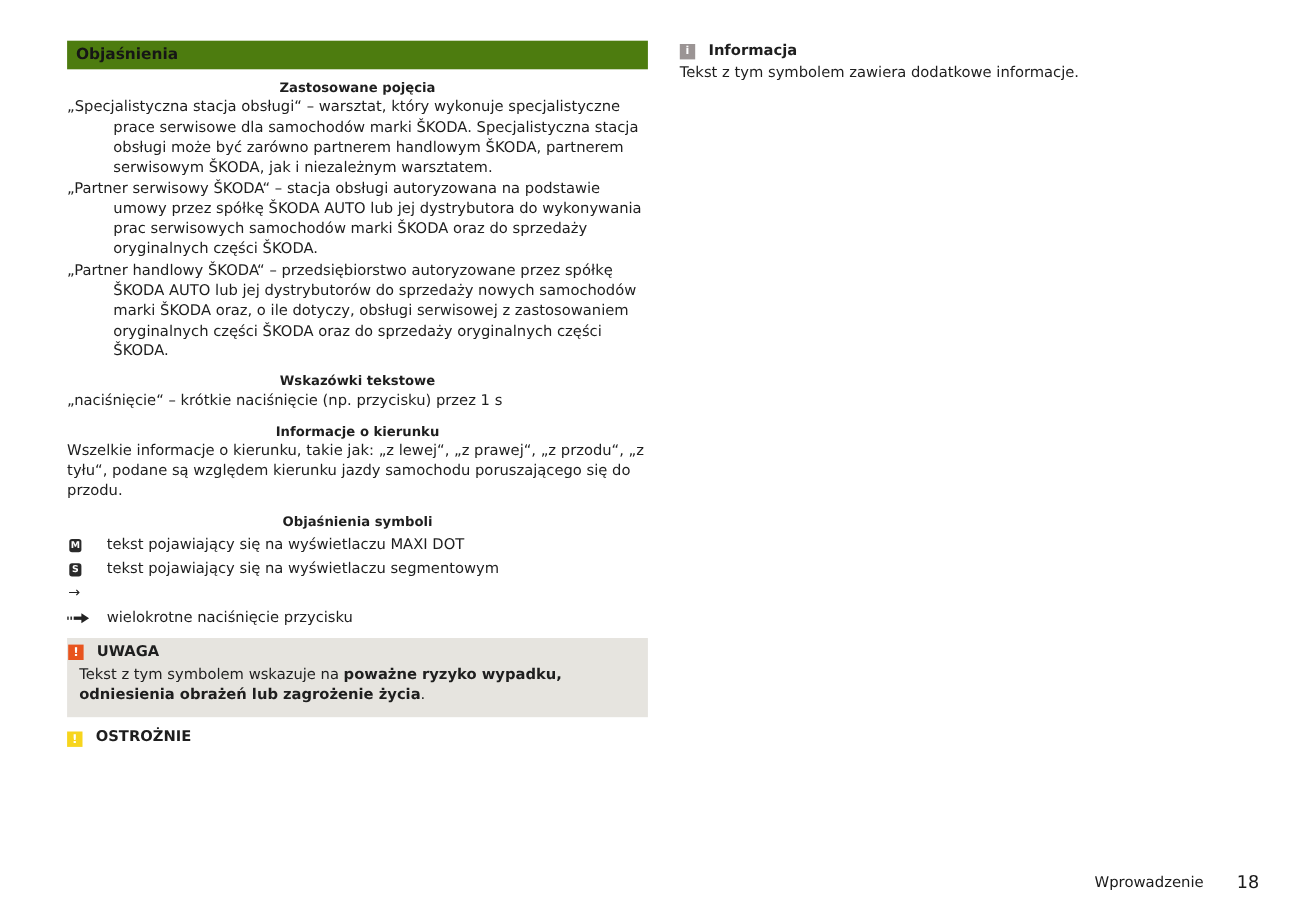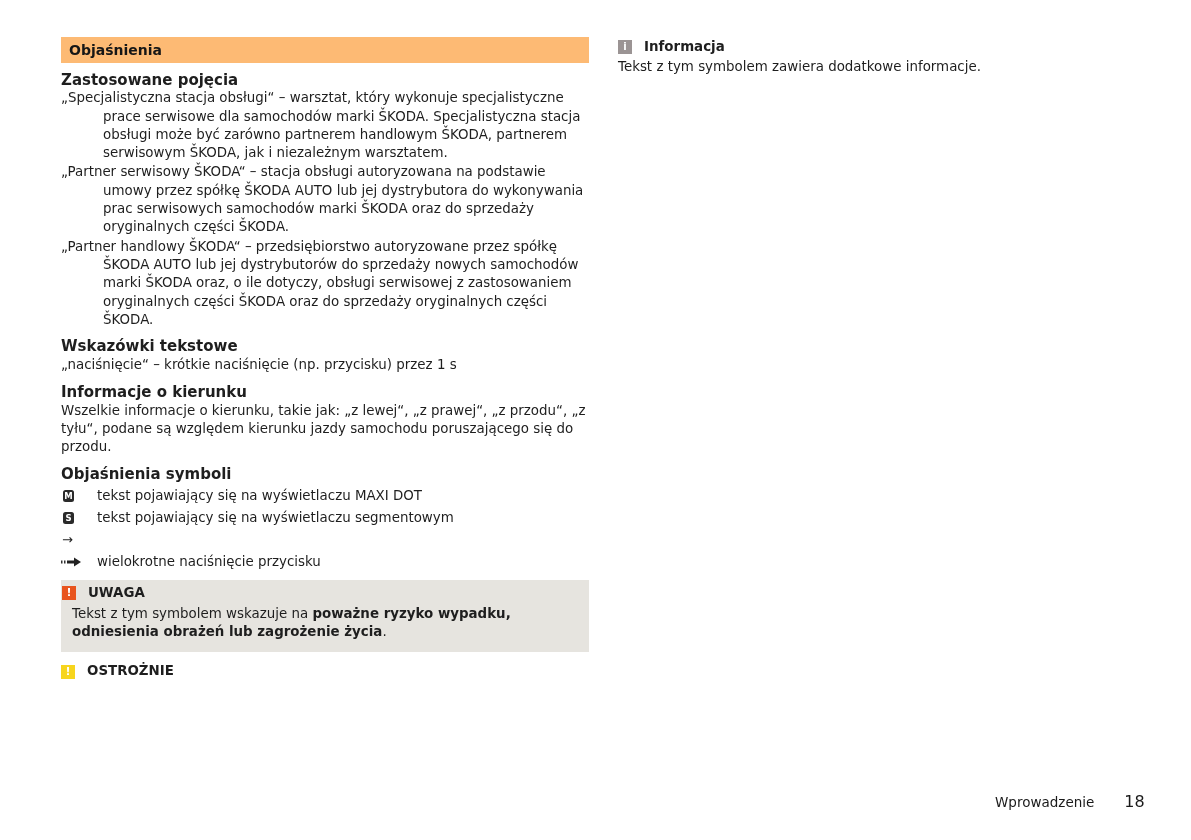--- a/index.html
+++ b/index.html
@@ -23,33 +23,34 @@
       top: 37px;
       width: 528px;
     }
     .col-right {
       position: absolute;
       left: 618px;
       top: 37px;
       width: 520px;
     }
     .section-bar {
-      background: #fdba74;
+      background: #4d7c0f;
       height: 26px;
       padding: 0 8px;
       display: flex;
       align-items: center;
       font-weight: bold;
       font-size: 14px;
       color: #161616;
     }
     .subhead {
       font-weight: bold;
-      font-size: 15px;
+      font-size: 12px;
       margin: 0;
+      text-align: center;
     }
     .sub-block {
       margin-top: 8px;
     }
     .sub-block:first-of-type { margin-top: 9px; }
     .def {
       padding-left: 42px;
       text-indent: -42px;
       margin: 0;
     }

